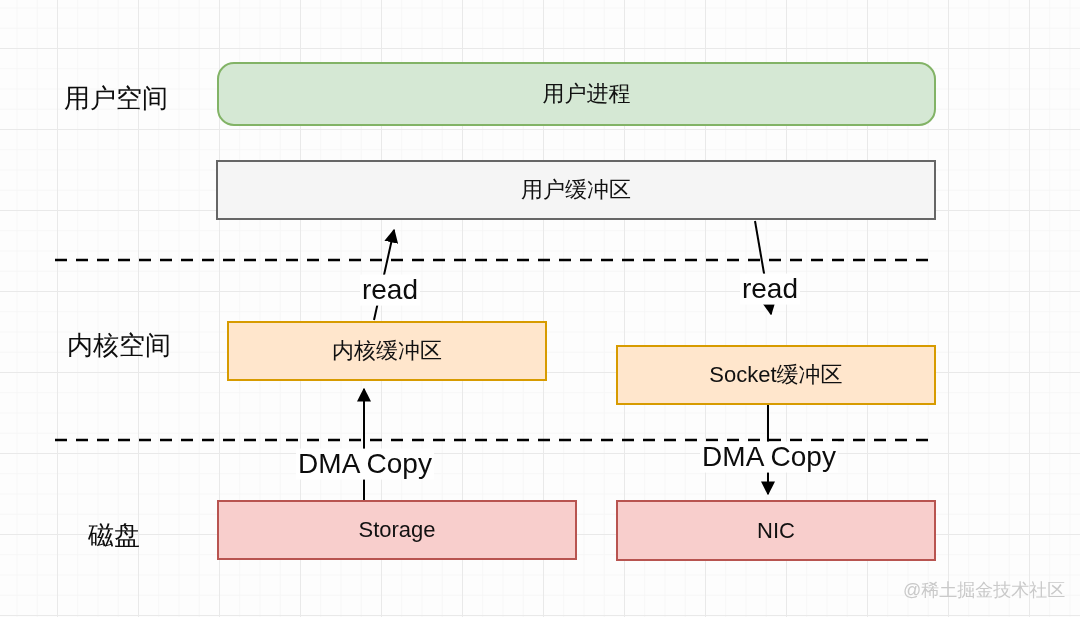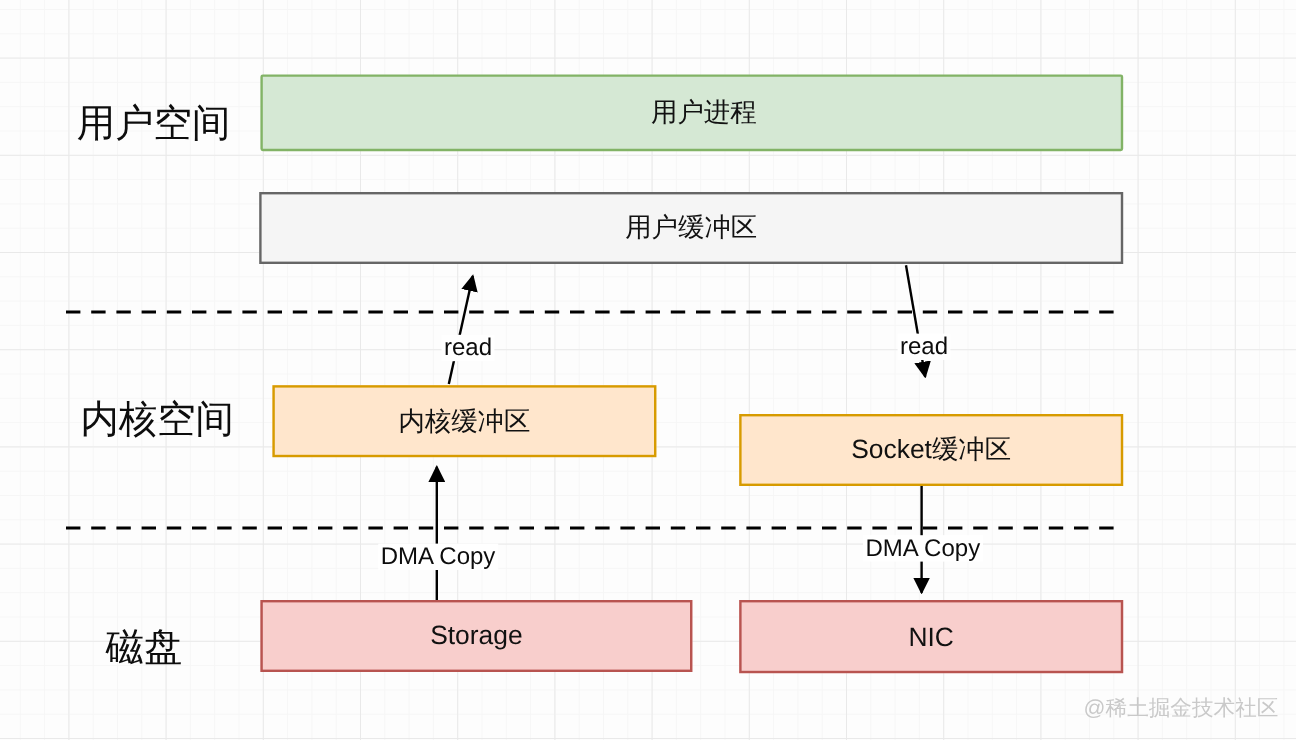--- a/index.html
+++ b/index.html
@@ -17,21 +17,21 @@
       linear-gradient(to bottom,#f6f6f6 1px,transparent 1px);
     background-size:81px 81px,81px 81px,20.25px 20.25px,20.25px 20.25px;
     background-position:-24px -33px,-24px -33px,-24px -33px,-24px -33px;
   }
   .box{
     position:absolute;display:flex;align-items:center;justify-content:center;
     font-size:22px;color:#111;box-sizing:border-box;text-align:center;
   }
   .box-user-process{
     left:217px;top:62px;width:719px;height:64px;
-    background:#d5e8d4;border:2px solid #82b366;border-radius:2px;padding-left:20px;
+    background:#d5e8d4;border:2px solid #82b366;border-radius:17px;padding-left:20px;
   }
   .box-user-buffer{
     left:216px;top:160px;width:720px;height:60px;
     background:#f5f5f5;border:2px solid #666666;
   }
   .box-kernel-buffer{
     left:216px;top:321px;width:320px;height:60px;
     background:#ffe6cc;border:2px solid #d79b00;margin-left:11px;
   }
   .box-socket-buffer{
@@ -40,29 +40,29 @@
   }
   .box-storage{
     left:217px;top:500px;width:360px;height:60px;
     background:#f8cecc;border:2px solid #b85450;
   }
   .box-nic{
     left:616px;top:500px;width:320px;height:61px;
     background:#f8cecc;border:2px solid #b85450;
   }
   .row-label{
-    position:absolute;font-size:32px;color:#0d0d0d;white-space:nowrap;
+    position:absolute;font-size:26px;color:#0d0d0d;white-space:nowrap;
   }
   .row-label-user{left:64px;top:81px;}
   .row-label-kernel{left:67px;top:328px;}
   .row-label-disk{left:88px;top:518px;}
   .arrow-label{
     position:absolute;transform:translate(-50%,-50%);
     background:#ffffff;padding:0 2px;
-    font-size:20px;color:#0d0d0d;white-space:nowrap;line-height:1.1;text-align:right;
+    font-size:28px;color:#0d0d0d;white-space:nowrap;line-height:1.1;text-align:right;
   }
   .lbl-read{left:390px;top:290px;}
   .lbl-write{left:770px;top:289px;}
   .lbl-dma-left{left:365px;top:464px;}
   .lbl-dma-right{left:769px;top:457px;}
   svg.overlay{position:absolute;left:0;top:0;width:1080px;height:617px;}
   .watermark{
     position:absolute;left:903px;top:578px;
     font-size:18px;color:#c9c9c9;white-space:nowrap;
   }

